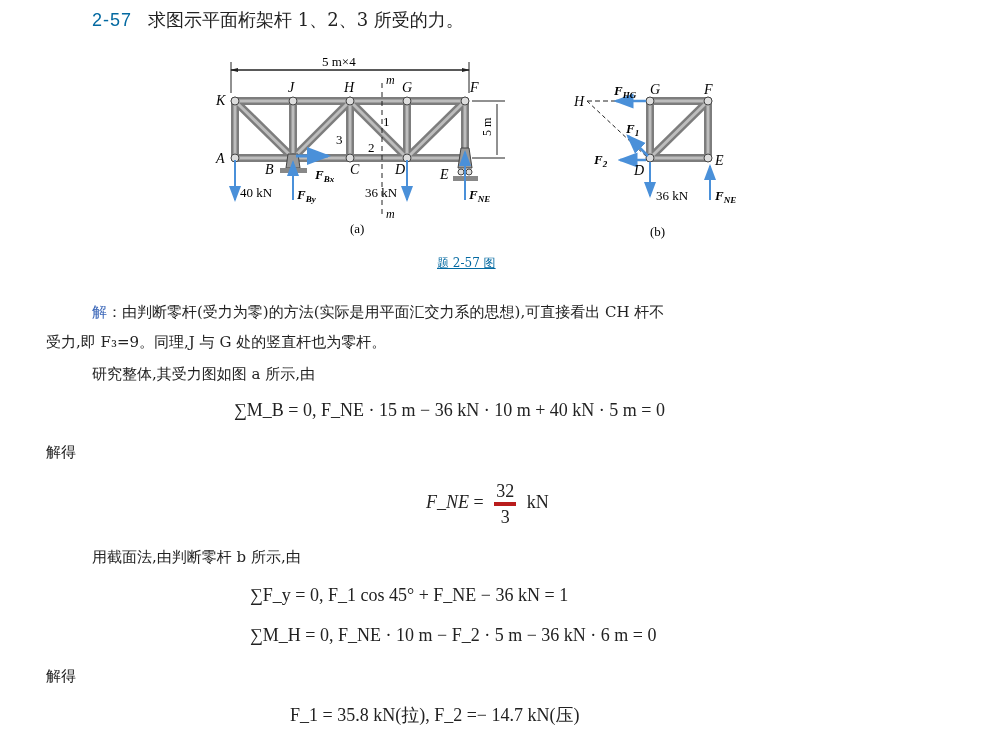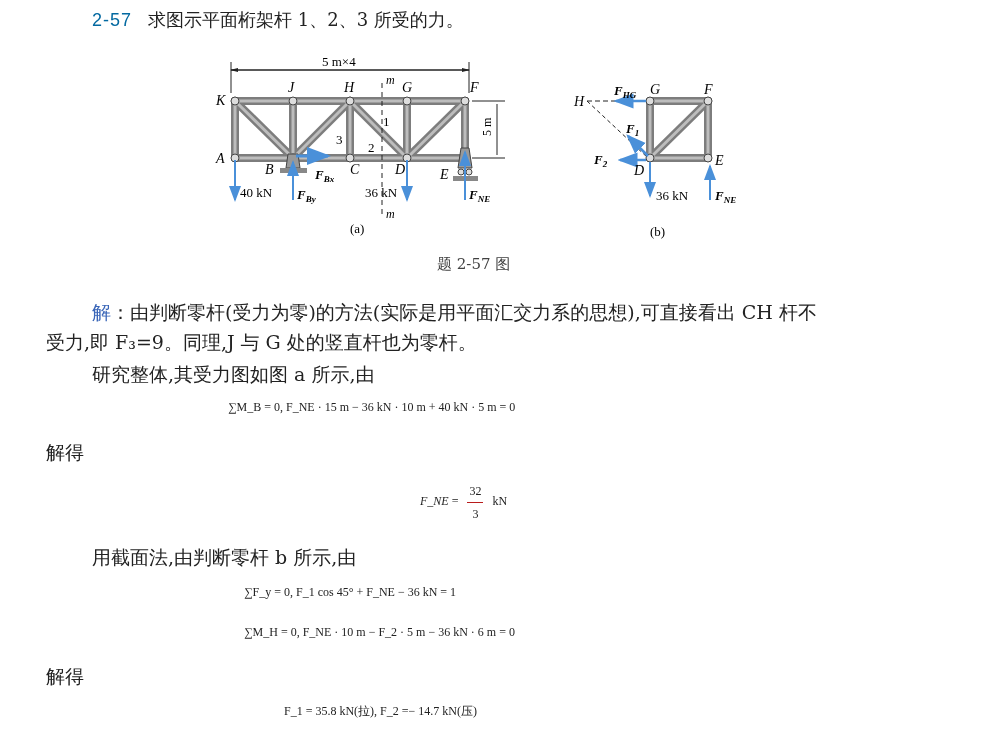--- a/index.html
+++ b/index.html
@@ -1,27 +1,27 @@
 <!DOCTYPE html>
 <html><head>
 <meta charset="utf-8">
 <style>
   html, body { margin:0; padding:0; background:#ffffff; }
   body { width:982px; height:731px; position:relative; overflow:hidden;
          font-family:"DejaVu Serif","Liberation Serif",serif; color:#222; }
   .abs { position:absolute; white-space:nowrap; }
   .title { left:92px; top:8px; font-size:18px; }
   .title .num { color:#0369a1; font-family:"Liberation Sans",sans-serif; margin-right:16px; letter-spacing:1px;}
-  .fig-caption { left:437px; top:255px; font-size:15px; color:#404040; }
-  .para { font-size:19px; line-height:30px; }
+  .fig-caption { left:437px; top:255px; font-size:12px; color:#0369a1;text-decoration:underline; }
+  .para { font-size:15px; line-height:30px; }
   .sol { color:#3a66b8; }
-  .eq { font-family:"Liberation Serif",serif; font-size:12px; }
+  .eq { font-family:"Liberation Serif",serif; font-size:18px;margin-left:6px; }
   .it { font-style:italic; }
   .frac { display:inline-block; vertical-align:middle; text-align:center; margin:0 6px; }
-  .frac .n { display:block; border-bottom:1px solid #b91c1c; padding:0 2px; line-height:22px;}
+  .frac .n { display:block; border-bottom:4px solid #b91c1c; padding:0 2px; line-height:22px;}
   .frac .d { display:block; line-height:22px; }
   svg text { font-family:"Liberation Serif",serif; }
 </style>
 </head>
 <body>
 
 <div class="abs title">
   <span class="num">2-57</span><span>求图示平面桁架杆 1、2、3 所受的力。</span>
 </div>
 

